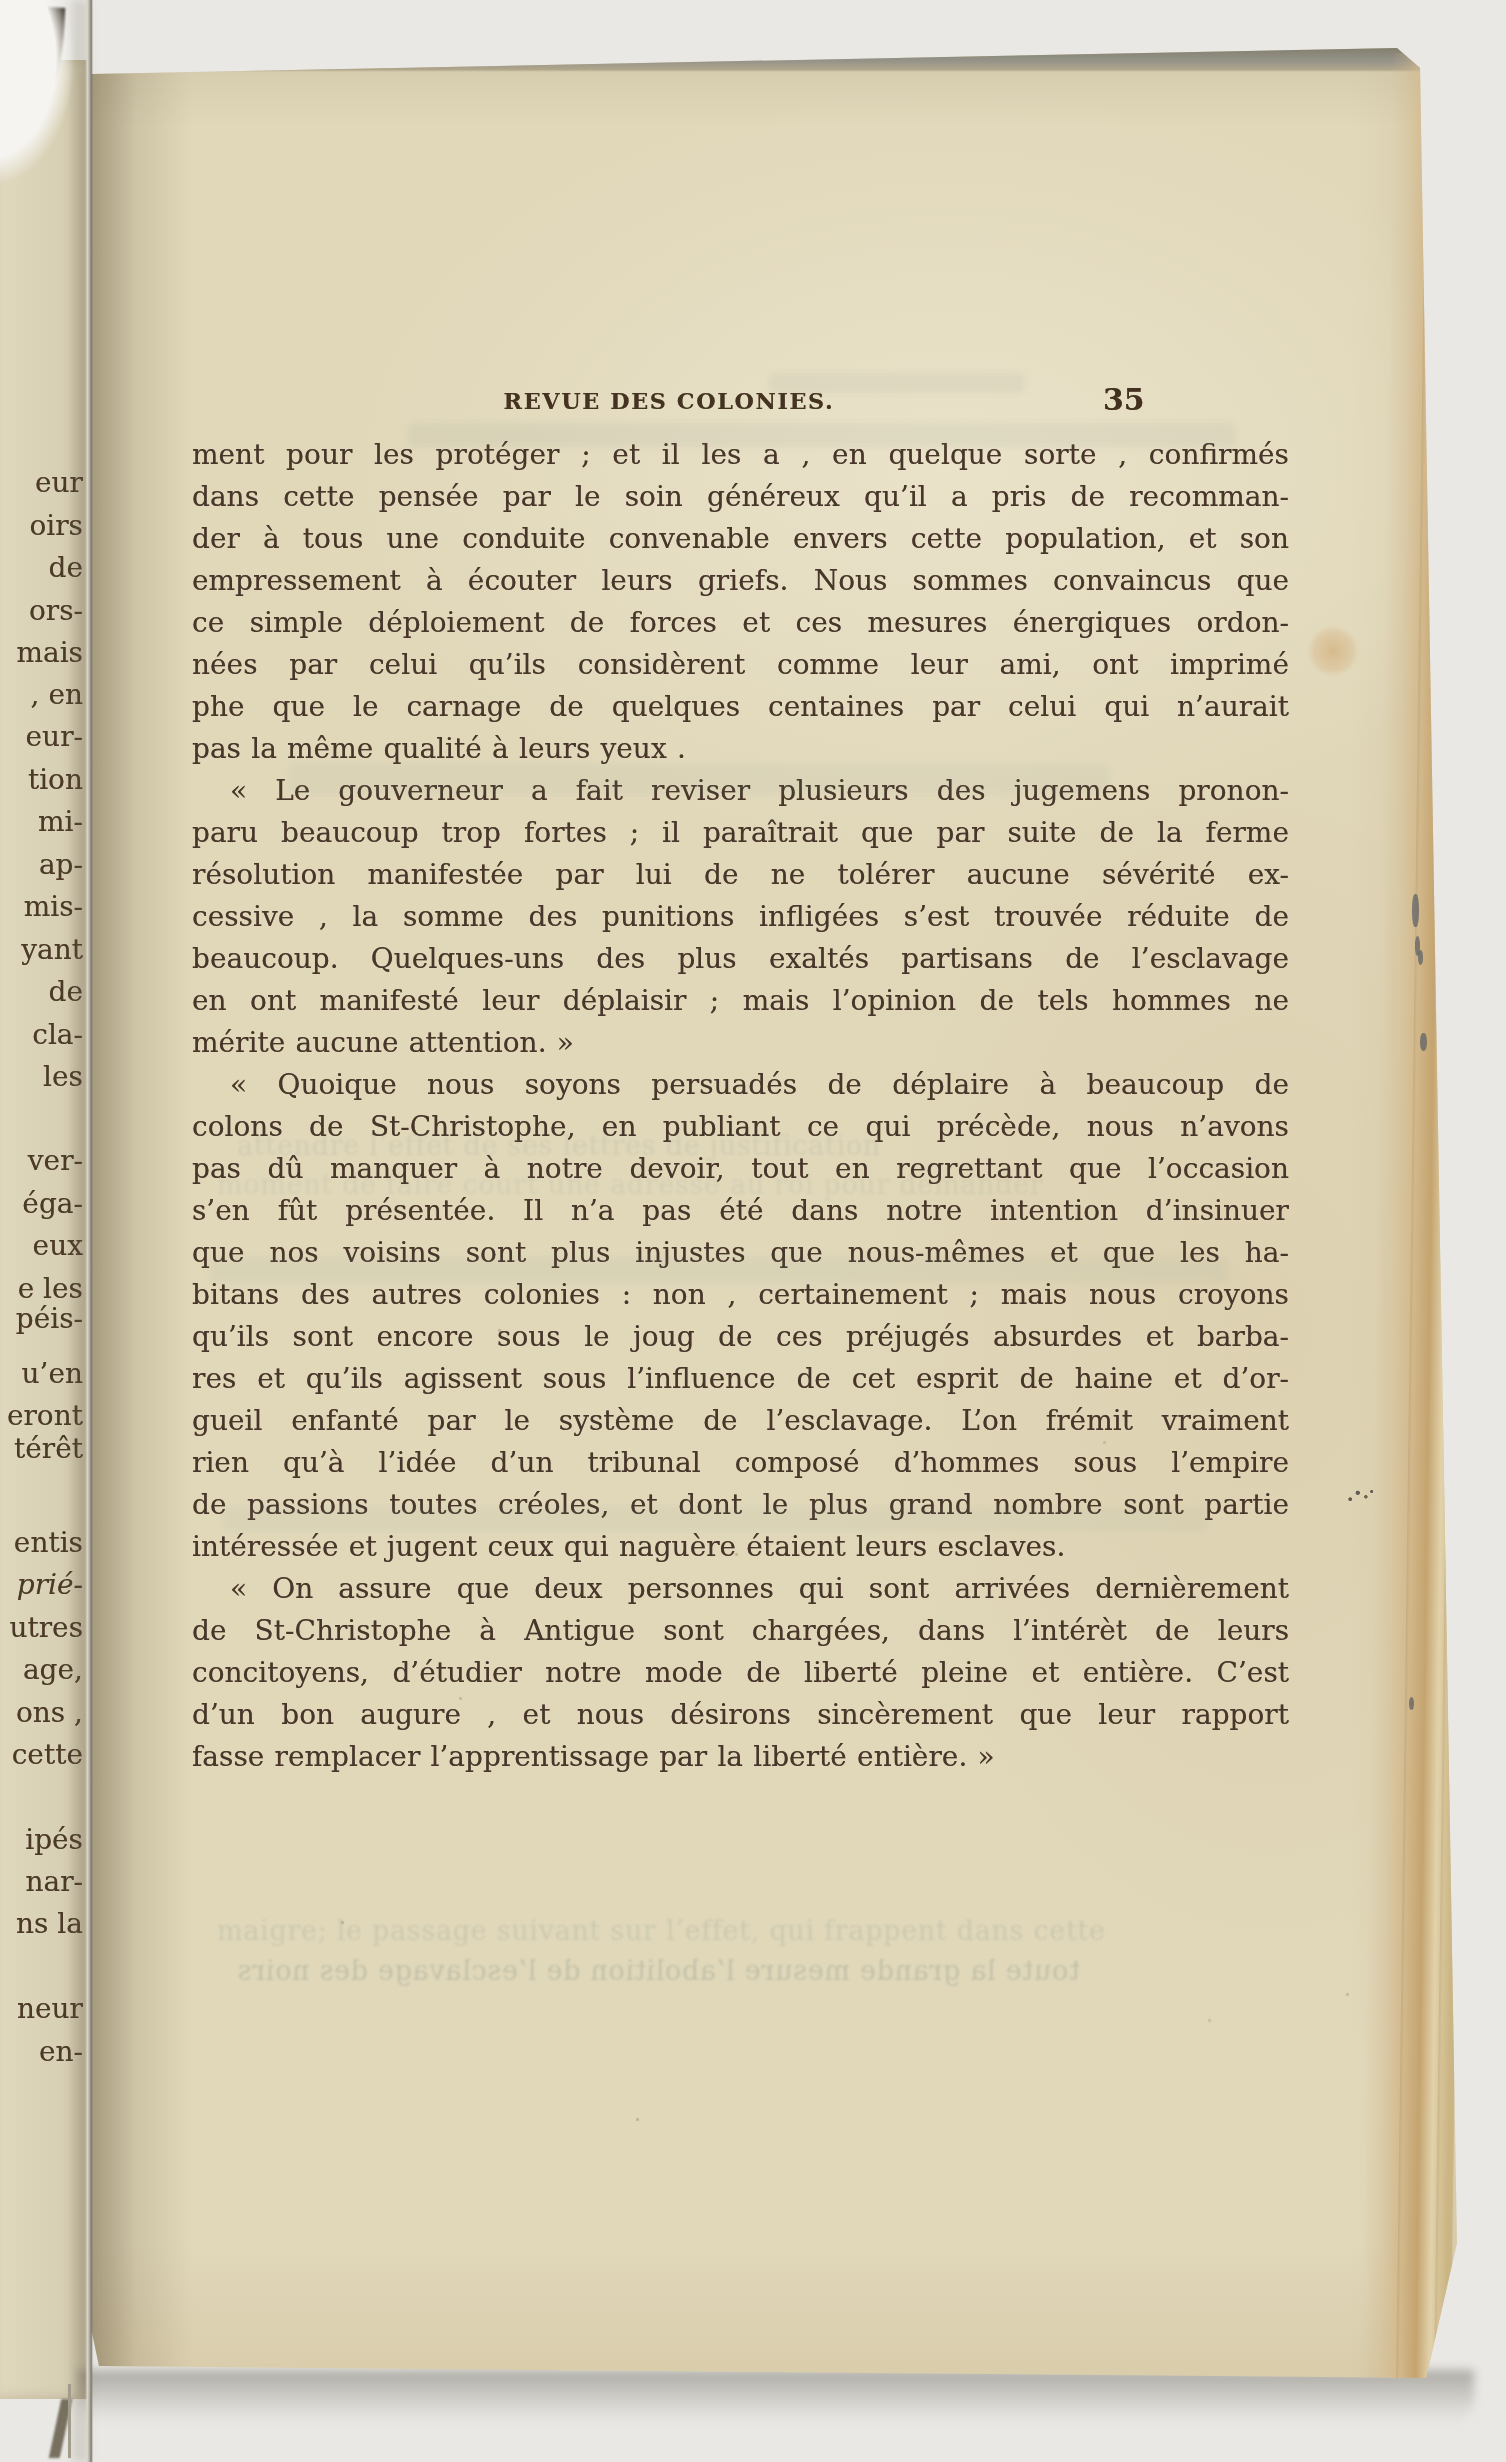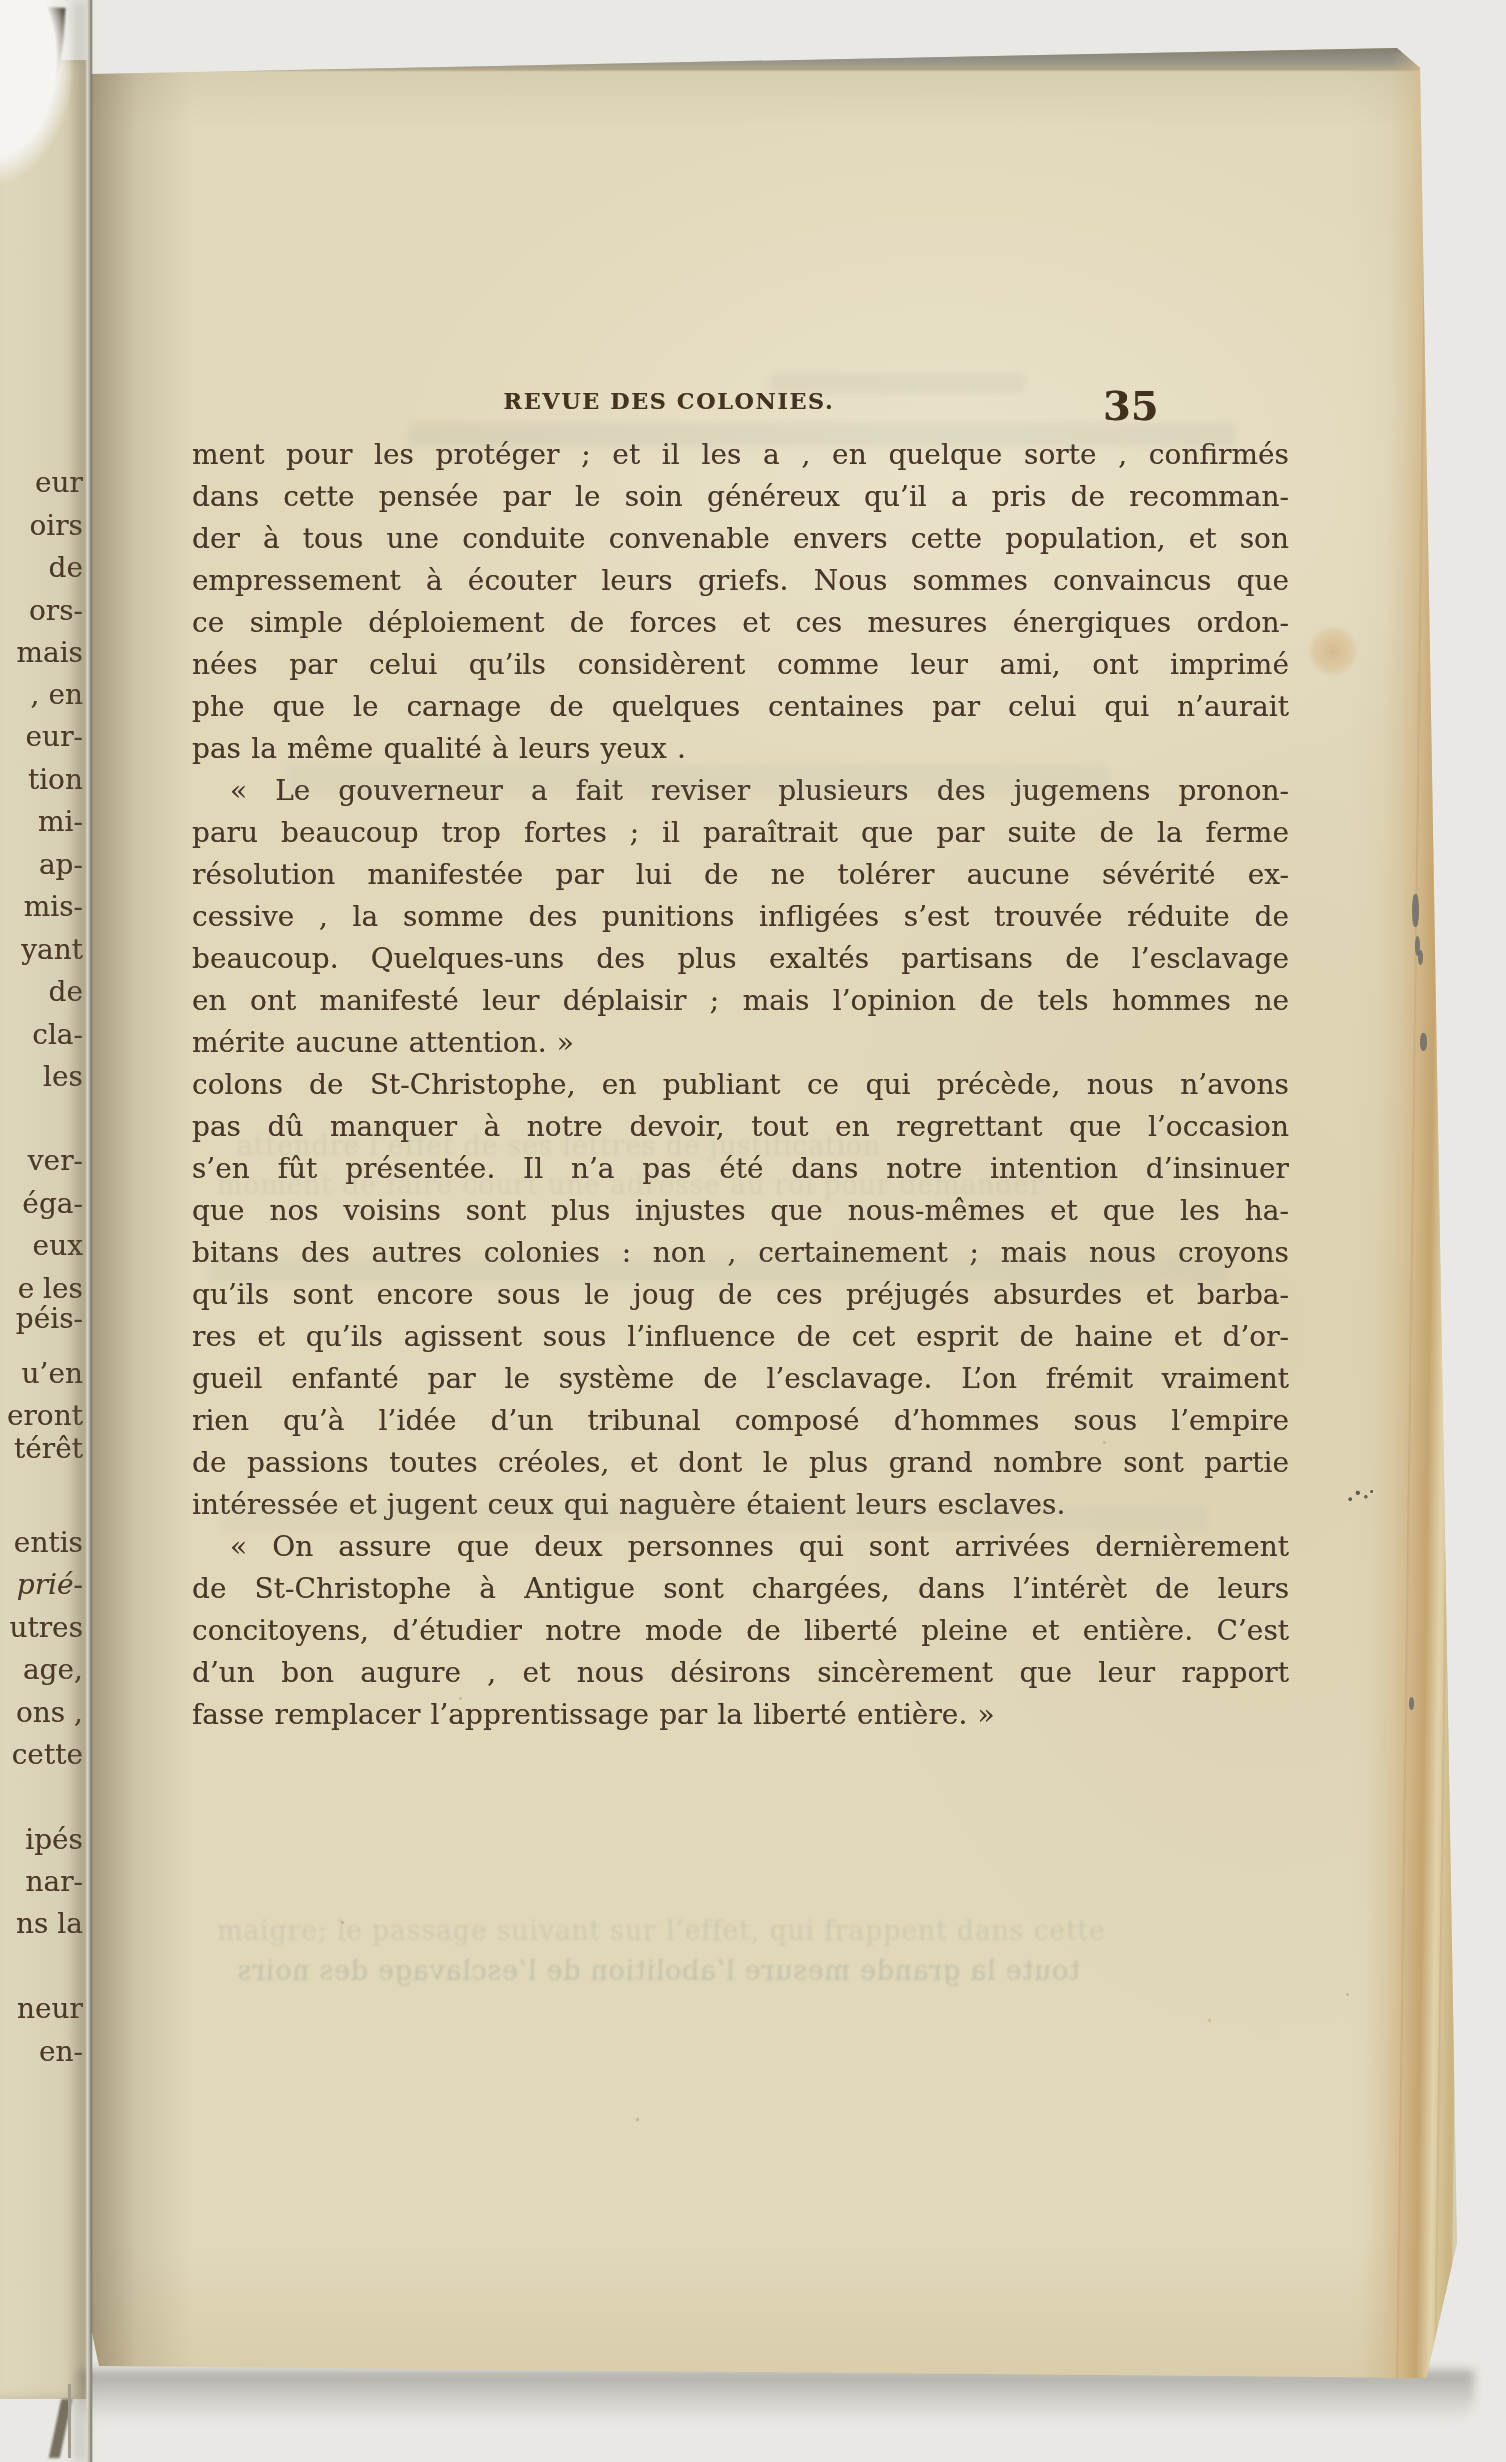--- a/index.html
+++ b/index.html
@@ -28,21 +28,21 @@
   .foredge{position:absolute;left:1301px;top:5.3px;width:89px;height:2332px;
     transform:rotate(.75deg);transform-origin:top left;
     background:
       repeating-linear-gradient(to right, rgba(120,95,55,0) 0 34px, rgba(120,95,55,.15) 35px, rgba(120,95,55,0) 38px),
       linear-gradient(to right, rgba(210,185,140,0) 0, rgba(210,185,140,.35) 18.4px, #d4ba8e 36px, #c4a46f 54px, #e2d2ab 68px, #d5c295 76px, #cbb584 84px);}
   .guttershade{position:absolute;left:0;top:0;width:99px;height:100%;
     background:linear-gradient(to right, rgba(100,85,58,.30), rgba(100,85,58,.10) 45%, transparent);}
   .header-title{position:absolute;left:325px;top:340px;width:506px;text-align:center;
     font-size:22.3px;font-weight:700;letter-spacing:1.6px;color:#443321;
     text-shadow:0 0 0.5px rgba(68,51,33,.5);}
-  .folio{position:absolute;left:1012px;top:334px;font-size:40px;font-weight:700;color:#43311f;
+  .folio{position:absolute;left:1012px;top:334px;font-size:30px;font-weight:700;color:#43311f;
     text-shadow:0 0 0.5px rgba(67,49,31,.5);}
   .bodytext{position:absolute;left:101px;top:386px;width:1097px;color:#48362a;}
   .line{height:42px;line-height:42px;font-size:28px;word-spacing:1.3px;white-space:normal;
     text-align:justify;text-align-last:justify;text-shadow:0 0 0.4px rgba(72,54,42,.55);}
   .line.short{text-align-last:left;}
   .line.indent{text-indent:38px;}
   .fox{position:absolute;left:1217px;top:578px;width:50px;height:50px;border-radius:50%;
     background:radial-gradient(circle, rgba(200,140,70,.40), rgba(200,140,70,.18) 55%, transparent 72%);
     filter:blur(1.3px);}
   .edgemark{position:absolute;border-radius:45%;opacity:.7;filter:blur(0.4px);background:#595d64;}
@@ -153,20 +153,21 @@
         <div class="line">nées par celui qu’ils considèrent comme leur ami, ont imprimé</div>
         <div class="line">phe que le carnage de quelques centaines par celui qui n’aurait</div>
         <div class="line short">pas la même qualité à leurs yeux .</div>
         <div class="line indent">« Le gouverneur a fait reviser plusieurs des jugemens pronon-</div>
         <div class="line">paru beaucoup trop fortes ; il paraîtrait que par suite de la ferme</div>
         <div class="line">résolution manifestée par lui de ne tolérer aucune sévérité ex-</div>
         <div class="line">cessive , la somme des punitions infligées s’est trouvée réduite de</div>
         <div class="line">beaucoup. Quelques-uns des plus exaltés partisans de l’esclavage</div>
         <div class="line">en ont manifesté leur déplaisir ; mais l’opinion de tels hommes ne</div>
         <div class="line short">mérite aucune attention. »</div>
+        <div class="line indent">« Quoique nous soyons persuadés de déplaire à beaucoup de</div>
         <div class="line">colons de St-Christophe, en publiant ce qui précède, nous n’avons</div>
         <div class="line">pas dû manquer à notre devoir, tout en regrettant que l’occasion</div>
         <div class="line">s’en fût présentée. Il n’a pas été dans notre intention d’insinuer</div>
         <div class="line">que nos voisins sont plus injustes que nous-mêmes et que les ha-</div>
         <div class="line">bitans des autres colonies : non , certainement ; mais nous croyons</div>
         <div class="line">qu’ils sont encore sous le joug de ces préjugés absurdes et barba-</div>
         <div class="line">res et qu’ils agissent sous l’influence de cet esprit de haine et d’or-</div>
         <div class="line">gueil enfanté par le système de l’esclavage. L’on frémit vraiment</div>
         <div class="line">rien qu’à l’idée d’un tribunal composé d’hommes sous l’empire</div>
         <div class="line">de passions toutes créoles, et dont le plus grand nombre sont partie</div>

